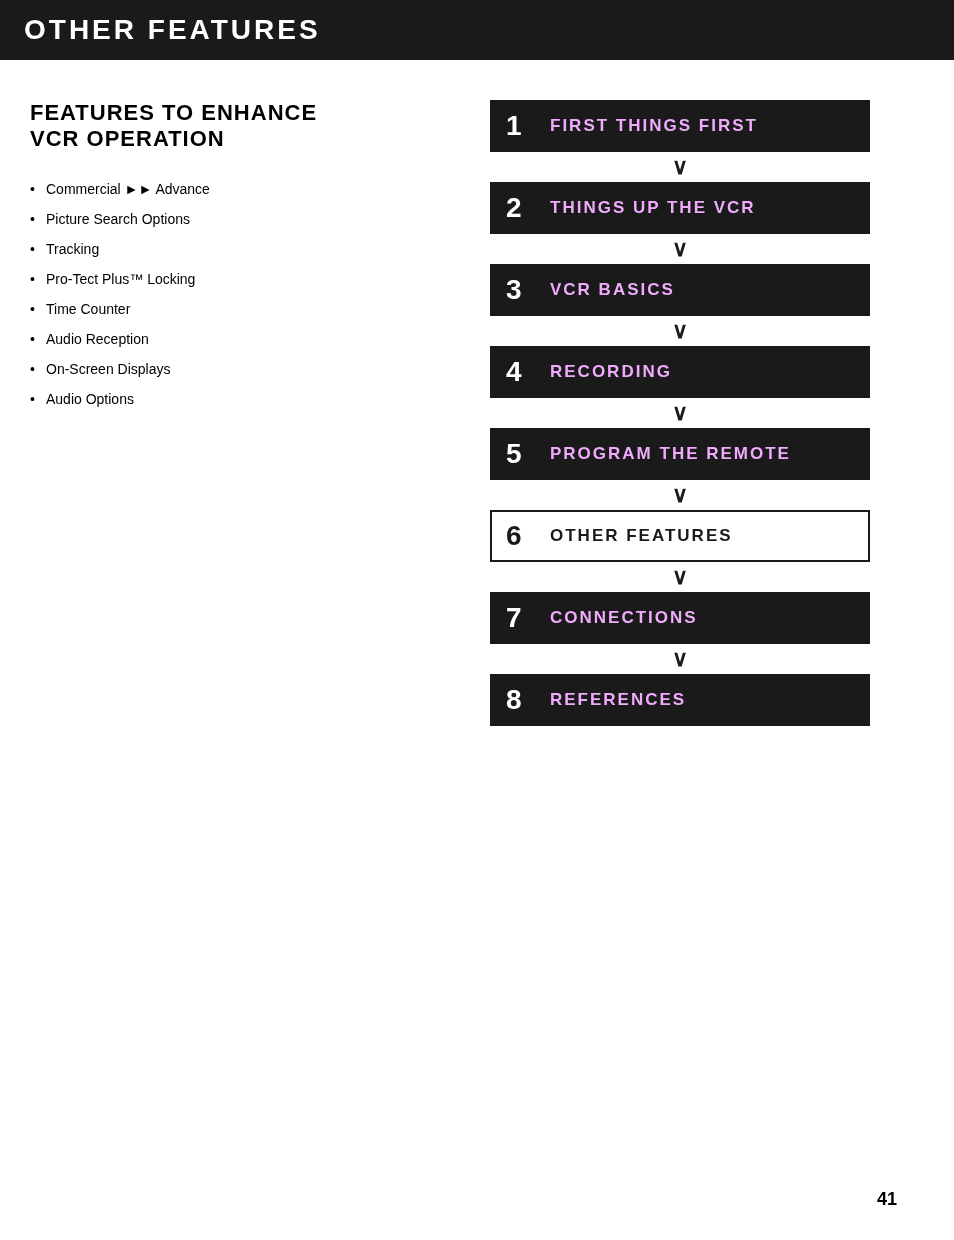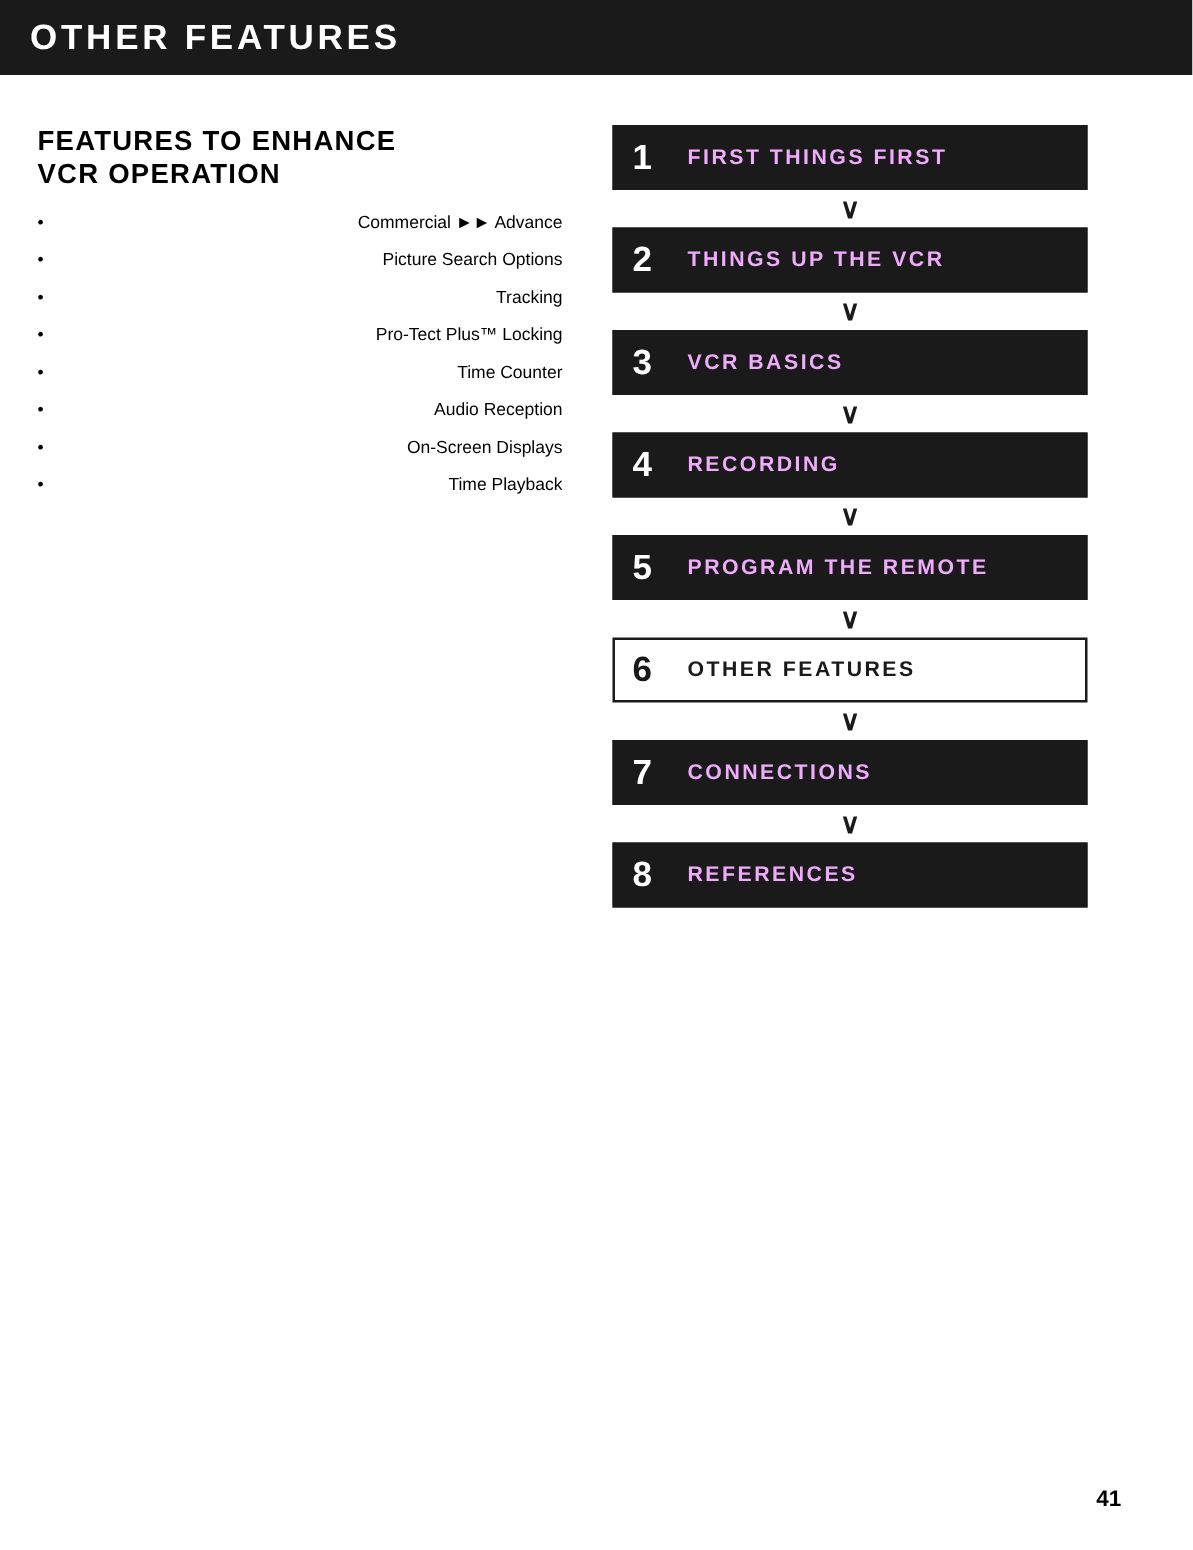--- a/index.html
+++ b/index.html
@@ -37,28 +37,27 @@
     .left-column {
       flex: 1;
       max-width: 420px;
     }
 
     .section-title {
       font-size: 22px;
       font-weight: 900;
       font-family: Arial Black, Arial, sans-serif;
       line-height: 1.2;
-      margin-bottom: 16px;
+      margin-bottom: 28px;
       letter-spacing: 1px;
     }
 
     .feature-list {
       list-style: none;
       padding: 0;
-      text-align: right;
     }
 
     .feature-list li {
       font-size: 14px;
       margin-bottom: 14px;
       padding-left: 16px;
       position: relative;
       font-family: Arial, sans-serif;
     }
 
@@ -153,21 +152,21 @@
       <span>VCR OPERATION</span>
     </h2>
     <ul class="feature-list" id="feature-list">
     <li>Commercial ►► Advance</li>
         <li>Picture Search Options</li>
         <li>Tracking</li>
         <li>Pro-Tect Plus™ Locking</li>
         <li>Time Counter</li>
         <li>Audio Reception</li>
         <li>On-Screen Displays</li>
-        <li>Time Playback</li>
+        <li>Audio Options</li>
       </ul>
   </div>
 
   <div class="right-column" id="nav-steps-container">
   <div class="nav-step">
         <div class="nav-box">
           <span class="nav-number">1</span>
           <span class="nav-label">FIRST THINGS FIRST</span>
         </div>
       </div>

